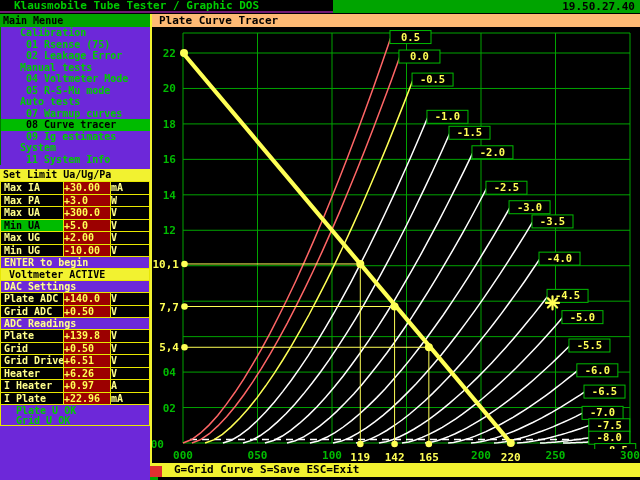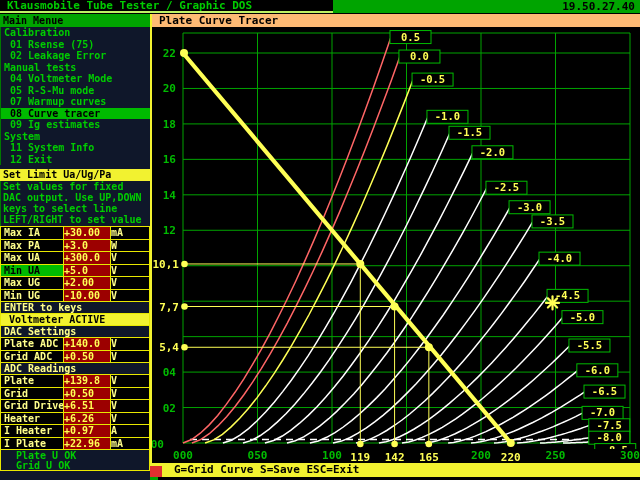--- a/index.html
+++ b/index.html
@@ -2,36 +2,36 @@
 <html><head>
 <meta charset="utf-8">
 <style>
   *{box-sizing:border-box;margin:0;padding:0}
   html,body{width:640px;height:480px;background:#000;overflow:hidden;
     font-family:"DejaVu Sans Mono","Liberation Mono",monospace;font-weight:bold}
   .abs{position:absolute}
   
   #titlebar{left:0;top:0;width:640px;height:13px;background:#00a400}
   #title-left{position:absolute;left:0;top:0;width:333px;height:13px;background:#000;
-    border-bottom:2px solid #bef264;color:#00cc00;font-size:11px;line-height:11px;padding-left:7px;white-space:pre}
+    border-bottom:2px solid #701a75;color:#00cc00;font-size:11px;line-height:11px;padding-left:14px;white-space:pre}
   #time{position:absolute;right:5px;top:0;height:30px;color:#000;font-size:11px;line-height:13px}
   
   #tracerbar{left:152px;top:14px;width:488px;height:13px;background:#fdba74;color:#000;
     font-size:11px;line-height:13px;padding-left:7px}
   #footerbar{left:152px;top:463px;width:488px;height:14px;background:#f2f230;color:#000;
     font-size:11px;line-height:14px;padding-left:22px}
   #divider{left:150px;top:14px;width:2px;height:466px;background:#f2f230}
   #corner-red{left:150px;top:466px;width:12px;height:11px;background:#e03030}
   #corner-green{left:150px;top:477px;width:8px;height:3px;background:#00a400}
   
   #graph{left:152px;top:27px;width:488px;height:376px;background:#000}
   
-  #sidebar{left:0;top:14px;width:150px;height:466px;background:#0f172a;font-size:10px}
+  #sidebar{left:0;top:14px;width:150px;height:466px;background:#6d28d9;font-size:10px}
   #menu-title{height:13px;line-height:13px;background:#00a400;color:#000;padding-left:3px}
-  .menu-item{height:11.5px;line-height:11.5px;color:#00cc00;white-space:pre;padding-left:3px;
+  .menu-item{height:11.5px;line-height:11.5px;color:#00cc00;white-space:pre;padding-left:19px;
     border-left:1px solid #007800}
   .menu-item.selected{background:#00bb00;color:#000}
   .spacer4{height:4px}
   .ybar{height:12px;line-height:12px;background:#f2f230;color:#000;padding-left:3px}
   #instructions{height:45px;border-left:1px solid #007800;color:#00cc00}
   #instructions div{height:11px;line-height:11px;padding-left:2px;white-space:pre}
   #rows-box{border-left:1px solid #e8e800;border-right:1px solid #e8e800;border-top:1px solid #e8e800;width:150px}
   .trow{display:flex;border-bottom:1px solid #e8e800;background:#000;height:12.5px}
   .trow .lbl{flex:1;color:#ffff8c;padding-left:3px;line-height:11.5px;white-space:pre;overflow:hidden}
   .trow .val{width:48px;background:#9c0000;color:#ffff55;text-align:left;padding-right:7px;
@@ -54,35 +54,29 @@
 
 <div id="sidebar" class="abs">
   <div id="menu-title">Main Menue</div>
   <div id="menu-list">
       <div class="menu-item">Calibration</div>
       <div class="menu-item"> 01 Rsense (75)</div>
       <div class="menu-item"> 02 Leakage Error</div>
       <div class="menu-item">Manual tests</div>
       <div class="menu-item"> 04 Voltmeter Mode</div>
       <div class="menu-item"> 05 R-S-Mu mode</div>
+      <div class="menu-item">Auto tests</div>
       <div class="menu-item"> 07 Warmup curves</div>
       <div class="menu-item selected"> 08 Curve tracer</div>
       <div class="menu-item"> 09 Ig estimates</div>
       <div class="menu-item">System</div>
       <div class="menu-item"> 11 System Info</div>
-      <div class="menu-item"> 12 Exit</div>
     </div>
   <div class="spacer4"></div>
   <div class="ybar">Set Limit Ua/Ug/Pa</div>
-  <div id="instructions">
-      <div>Set values for fixed</div>
-      <div>DAC output. Use UP,DOWN</div>
-      <div>keys to select line</div>
-      <div>LEFT/RIGHT to set value</div>
-    </div>
   <div id="rows-box">
     <div id="limits-rows">
         <div class="trow">
           <div class="lbl">Max IA</div>
           <div class="val">+30.00</div>
           <div class="unit">mA</div>
         </div>
         <div class="trow">
           <div class="lbl">Max PA</div>
           <div class="val">+3.0</div>
@@ -102,21 +96,21 @@
           <div class="lbl">Max UG</div>
           <div class="val">+2.00</div>
           <div class="unit">V</div>
         </div>
         <div class="trow">
           <div class="lbl">Min UG</div>
           <div class="val">-10.00</div>
           <div class="unit">V</div>
         </div>
       </div>
-    <div class="hrow">ENTER to keys</div>
+    <div class="hrow">ENTER to begin</div>
     <div class="hrow ybg">Voltmeter ACTIVE</div>
     <div class="hrow">DAC Settings</div>
     <div id="dac-rows">
         <div class="trow">
           <div class="lbl">Plate ADC</div>
           <div class="val">+140.0</div>
           <div class="unit">V</div>
         </div>
         <div class="trow">
           <div class="lbl">Grid ADC</div>

